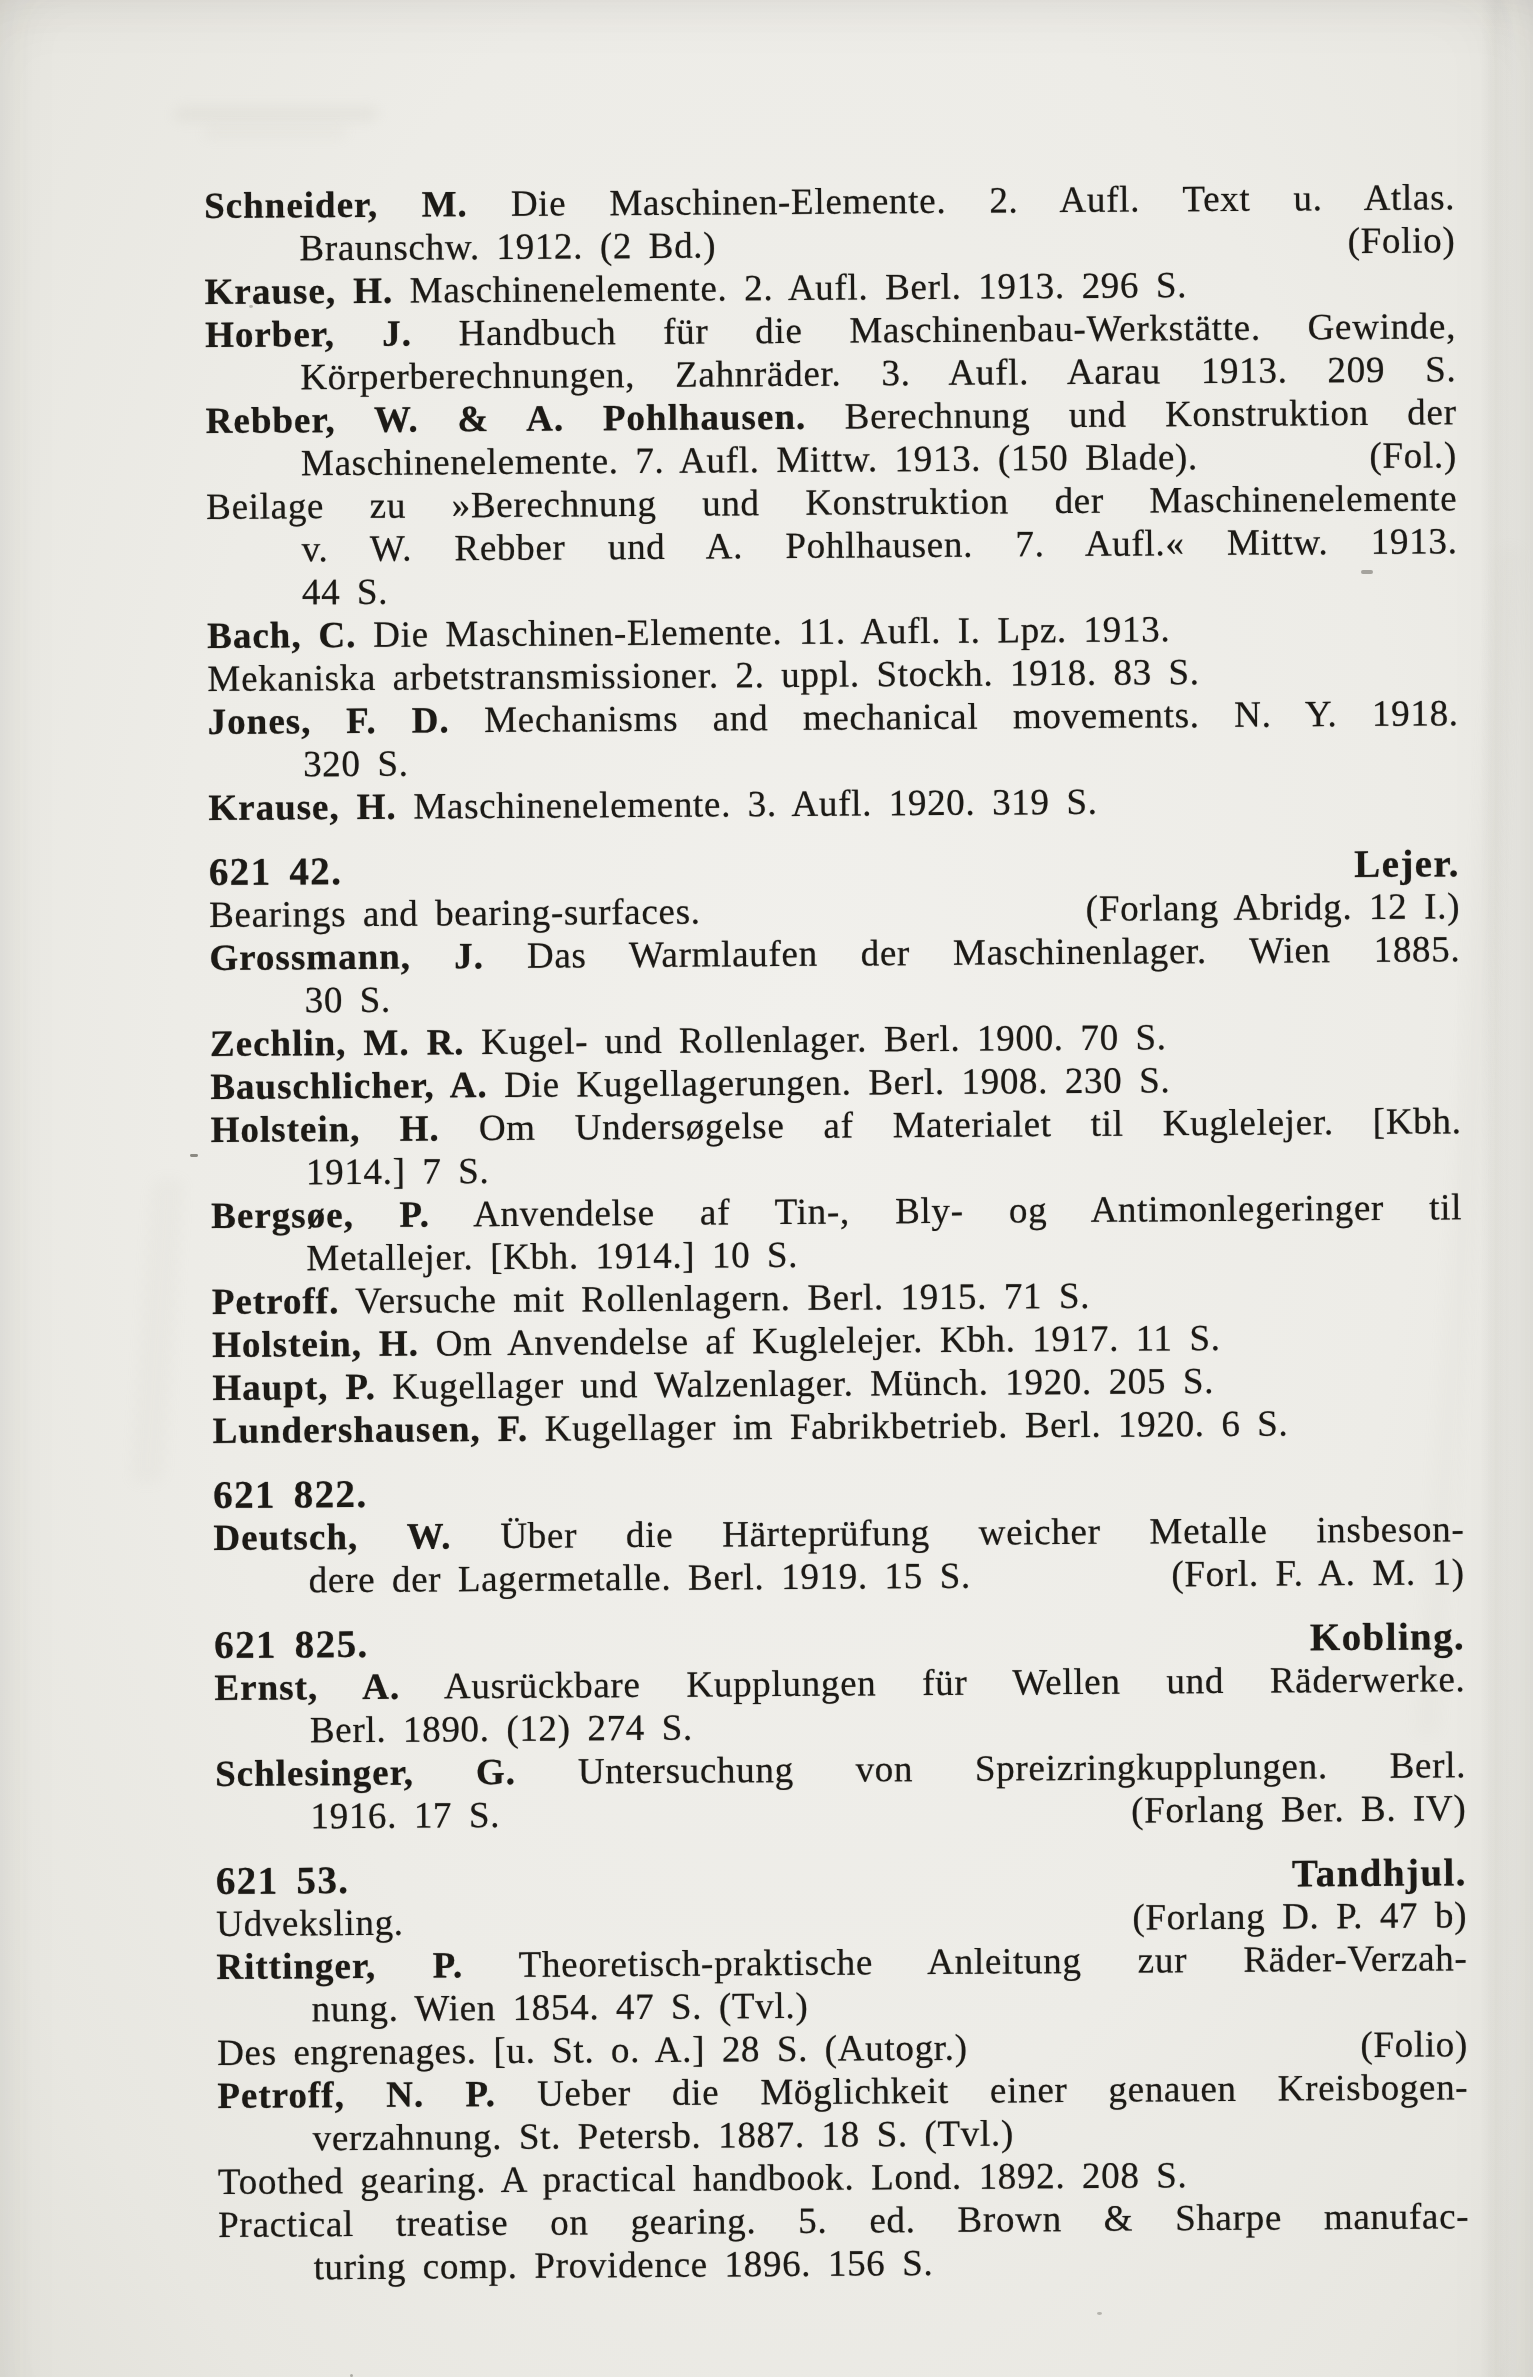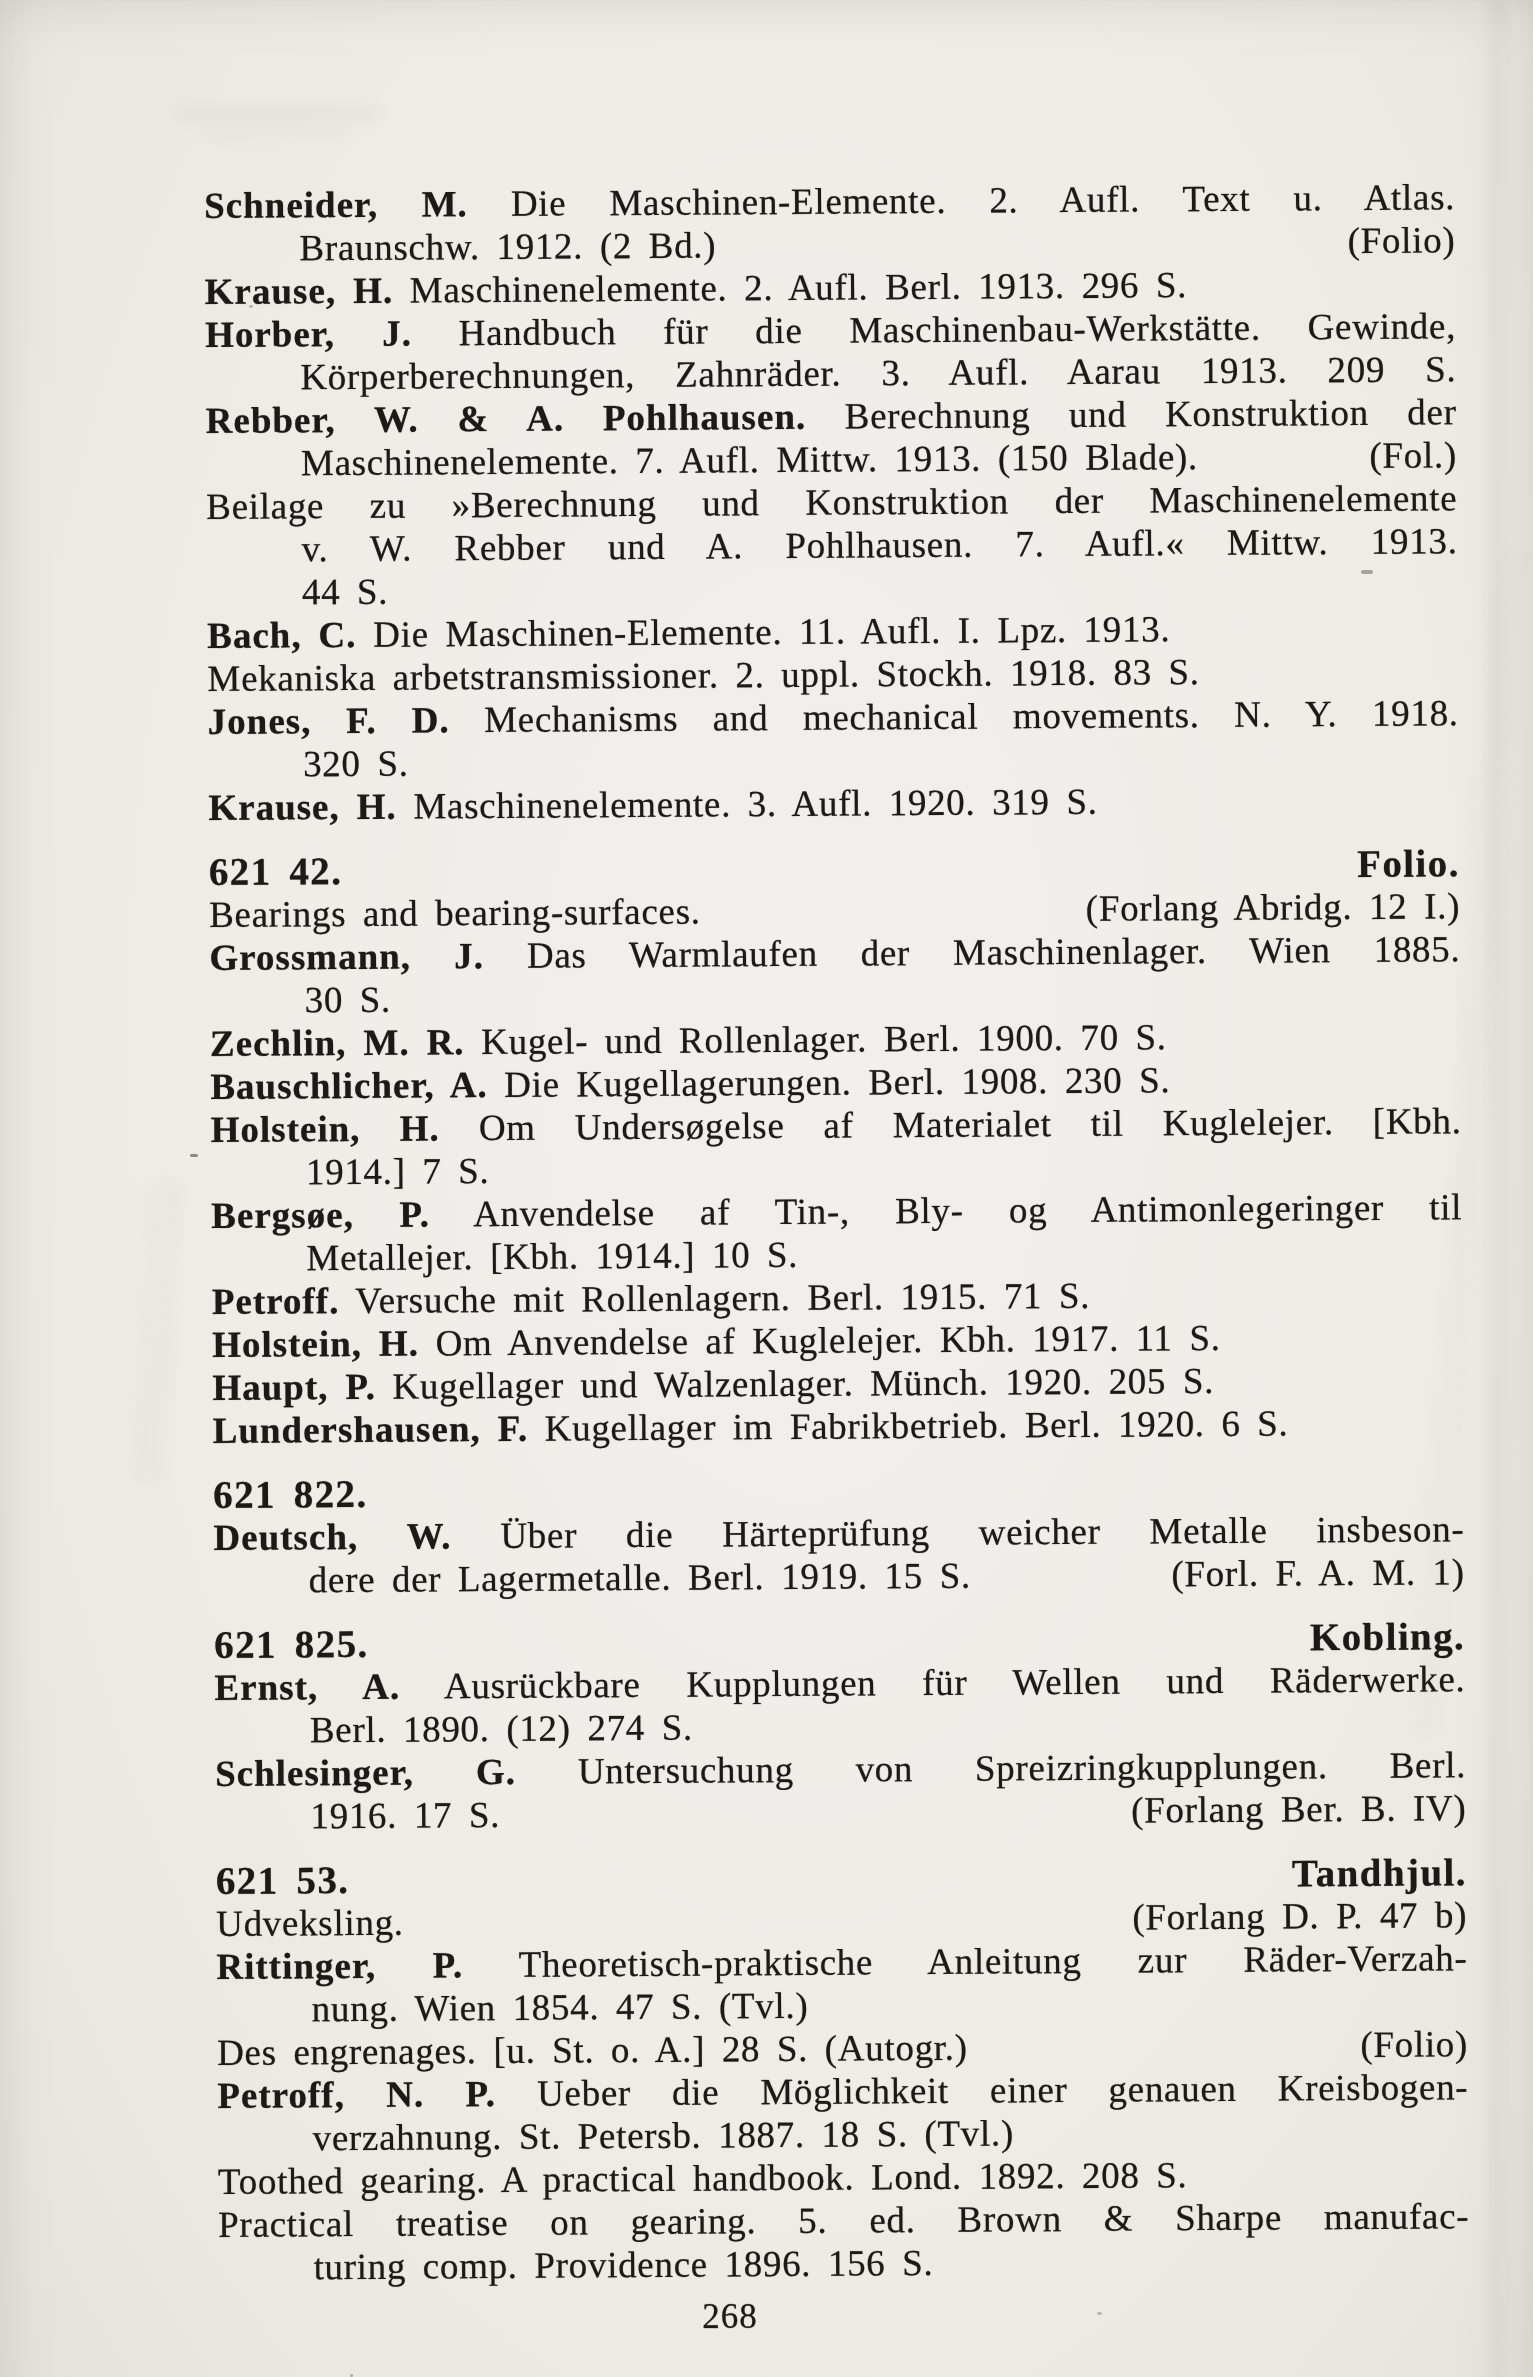--- a/index.html
+++ b/index.html
@@ -84,21 +84,21 @@
       <div class="line justify">Beilage zu »Berechnung und Konstruktion der Maschinenelemente</div>
       <div class="line indent justify">v. W. Rebber und A. Pohlhausen. 7. Aufl.« Mittw. 1913.</div>
       <div class="line indent">44 S.</div>
       <div class="line"><span class="author">Bach, C.</span> Die Maschinen-Elemente. 11. Aufl. I. Lpz. 1913.</div>
       <div class="line">Mekaniska arbetstransmissioner. 2. uppl. Stockh. 1918. 83 S.</div>
       <div class="line justify"><span class="author">Jones, F. D.</span> Mechanisms and mechanical movements. N. Y. 1918.</div>
       <div class="line indent">320 S.</div>
       <div class="line"><span class="author">Krause, H.</span> Maschinenelemente. 3. Aufl. 1920. 319 S.</div>
       <div class="heading-row">
         <span>621 42.</span>
-        <span>Folio.</span>
+        <span>Lejer.</span>
       </div>
       <div class="line split">
         <span>Bearings and bearing-surfaces.</span>
         <span>(Forlang Abridg. 12 I.)</span>
       </div>
       <div class="line justify"><span class="author">Grossmann, J.</span> Das Warmlaufen der Maschinenlager. Wien 1885.</div>
       <div class="line indent">30 S.</div>
       <div class="line"><span class="author">Zechlin, M. R.</span> Kugel- und Rollenlager. Berl. 1900. 70 S.</div>
       <div class="line"><span class="author">Bauschlicher, A.</span> Die Kugellagerungen. Berl. 1908. 230 S.</div>
       <div class="line justify"><span class="author">Holstein, H.</span> Om Undersøgelse af Materialet til Kuglelejer. [Kbh.</div>
@@ -143,15 +143,14 @@
         <span>Des engrenages. [u. St. o. A.] 28 S. (Autogr.)</span>
         <span>(Folio)</span>
       </div>
       <div class="line justify"><span class="author">Petroff, N. P.</span> Ueber die Möglichkeit einer genauen Kreisbogen-</div>
       <div class="line indent">verzahnung. St. Petersb. 1887. 18 S. (Tvl.)</div>
       <div class="line">Toothed gearing. A practical handbook. Lond. 1892. 208 S.</div>
       <div class="line justify">Practical treatise on gearing. 5. ed. Brown &amp; Sharpe manufac-</div>
       <div class="line indent">turing comp. Providence 1896. 156 S.</div>
     </div>
 
-  <div class="page-number">268</div>
 </div>
 
 
 </body></html>

